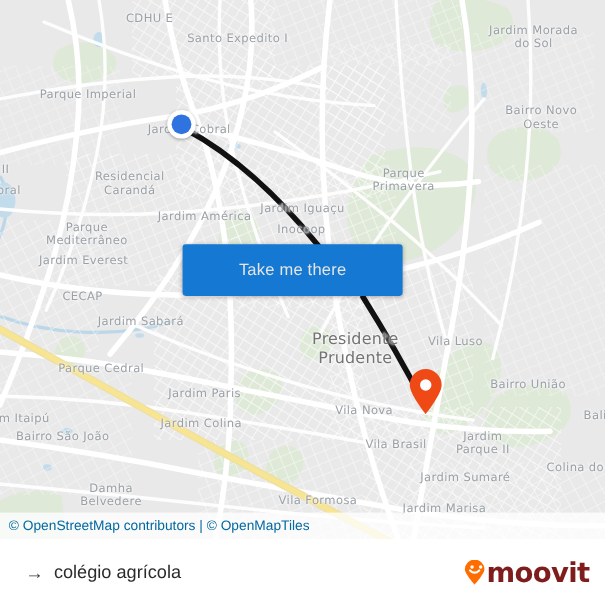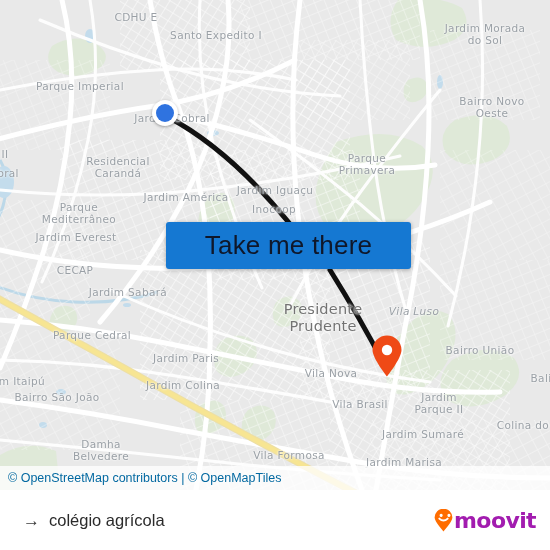--- a/index.html
+++ b/index.html
@@ -88,28 +88,28 @@
     height: 42px;
     margin-left: -16px;
     margin-top: -42px;
   }
 
   
   #take-me-there {
     position: absolute;
     left: 166px;
     top: 222px;
-    width: 245px;
+    width: 200px;
     height: 47px;
     background: #1578d2;
     border: none;
     border-radius: 3px;
-    color: #0f172a;
+    color: #e5e5e5;
     font-family: "Liberation Sans", sans-serif;
-    font-size: 26px;
+    font-size: 15px;
     letter-spacing: .2px;
     cursor: pointer;
     box-shadow: 0 1px 4px rgba(0,0,0,.3);
     z-index: 40;
   }
 
   
   #attribution {
     position: absolute;
     left: 0;
@@ -159,23 +159,23 @@
     margin: 0 9px;
     line-height: 1;
   }
   #moovit-logo {
     display: flex;
     align-items: center;
     padding-right: 14px;
     flex: 0 0 auto;
   }
   #moovit-logo .wordmark {
-    color: #a21caf;
+    color: #7f1d1d;
     font-family: "DejaVu Sans", sans-serif;
-    font-size: 22px;
+    font-size: 25px;
     font-weight: bold;
     letter-spacing: -0.6px;
     margin-left: 1px;
   }
 </style>
 </head>
 <body>
 
 <div id="screenshot">
 
@@ -308,21 +308,21 @@
       <div class="maplabel" style="left:275px; top:190px;">Jardim Iguaçu</div>
       <div class="maplabel" style="left:186px; top:197px;">Jardim América</div>
       <div class="maplabel" style="left:274px; top:209px;">Inocoop</div>
       <div class="maplabel" style="left:79px;  top:213px;">Parque
 Mediterrâneo</div>
       <div class="maplabel" style="left:76px;  top:237px;">Jardim Everest</div>
       <div class="maplabel" style="left:75px;  top:270px;">CECAP</div>
       <div class="maplabel" style="left:128px; top:292px;">Jardim Sabará</div>
       <div class="maplabel city" style="left:323px; top:318px;">Presidente
 Prudente</div>
-      <div class="maplabel" style="left:414px; top:311px;font-style:italic;">Vila Luso</div>
+      <div class="maplabel" style="left:414px; top:311px;">Vila Luso</div>
       <div class="maplabel" style="left:92px;  top:335px;">Parque Cedral</div>
       <div class="maplabel" style="left:186px; top:358px;">Jardim Paris</div>
       <div class="maplabel" style="left:480px; top:350px;">Bairro União</div>
       <div class="maplabel" style="left:331px; top:373px;">Vila Nova</div>
       <div class="maplabel" style="left:183px; top:385px;">Jardim Colina</div>
       <div class="maplabel" style="left:541px; top:378px;">Bali</div>
       <div class="maplabel" style="left:22px;  top:381px;">m Itaipú</div>
       <div class="maplabel" style="left:57px;  top:397px;">Bairro São João</div>
       <div class="maplabel" style="left:360px; top:404px;">Vila Brasil</div>
       <div class="maplabel" style="left:439px; top:403px;">Jardim

